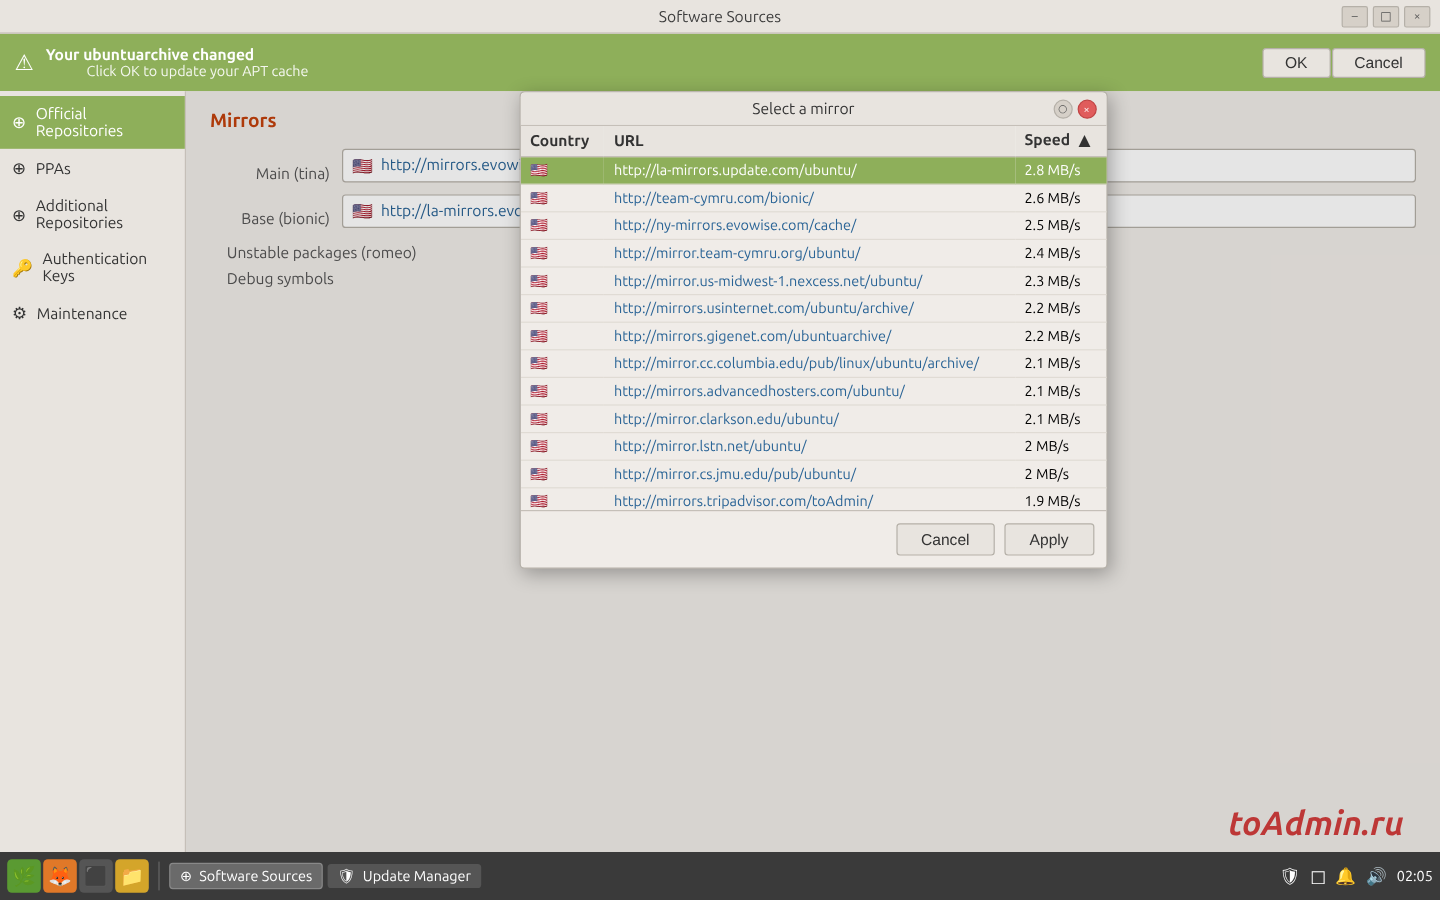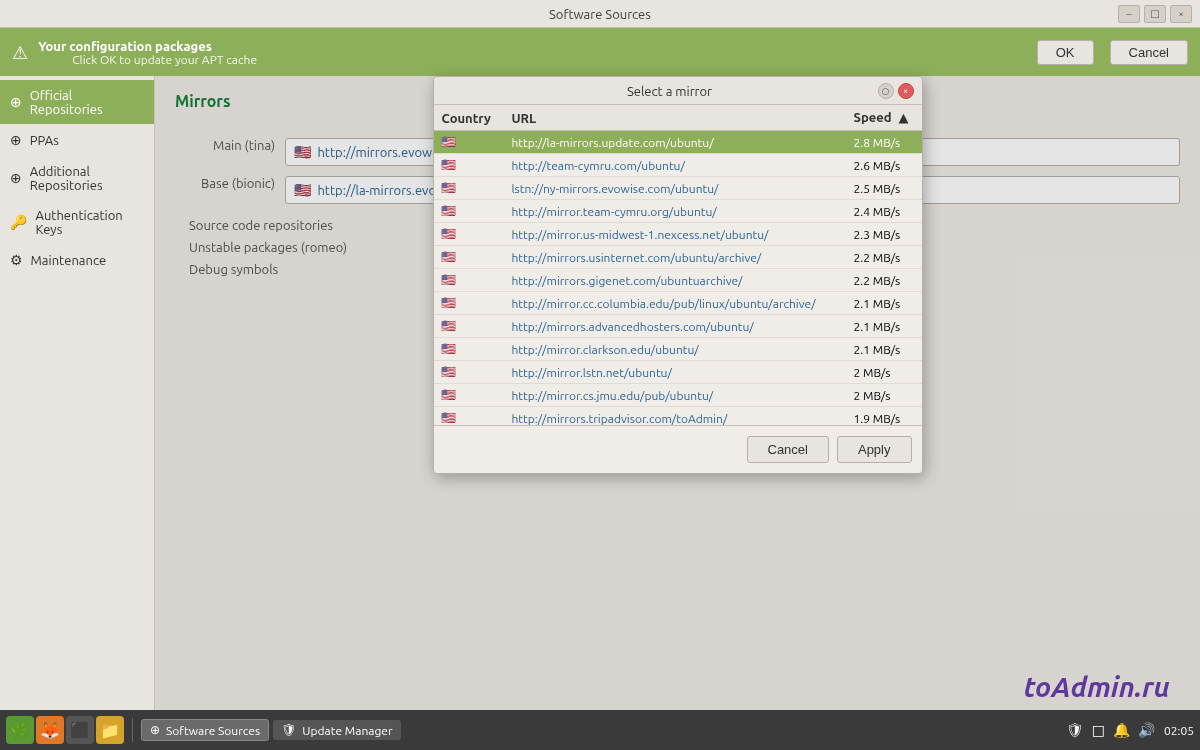--- a/index.html
+++ b/index.html
@@ -37,21 +37,21 @@
       padding: 6px 12px;
       display: flex;
       align-items: center;
       justify-content: space-between;
       min-height: 48px;
     }
     .notification-left { display: flex; align-items: center; gap: 10px; }
     .notification-icon { color: white; font-size: 18px; }
     .notification-text-main { color: white; font-weight: bold; font-size: 13px; }
     .notification-text-sub { color: rgba(255,255,255,0.9); font-size: 12px; margin-left: 34px; }
-    .notification-buttons { display: flex; gap: 16px; align-items: center; }
+    .notification-buttons { display: flex; gap: 1px; align-items: center; }
     .notif-btn {
       padding: 4px 18px;
       background: #e8e4df;
       border: 1px solid #b5b0a8;
       border-radius: 3px;
       cursor: pointer;
       font-size: 13px;
       color: #333;
     }
 
@@ -83,25 +83,25 @@
       color: white;
     }
     .sidebar-icon { font-size: 14px; flex-shrink: 0; }
 
     
     .content-area {
       flex: 1;
       padding: 16px 20px;
       position: relative;
     }
-    .content-title { font-size: 16px; font-weight: bold; color: #15803d; margin-bottom: 28px; }
+    .content-title { font-size: 16px; font-weight: bold; color: #c2410c; margin-bottom: 14px; }
 
     .mirror-row {
       display: flex;
-      align-items: flex-start;
+      align-items: flex-end;
       margin-bottom: 10px;
       gap: 10px;
     }
     .mirror-label { width: 100px; text-align: right; color: #555; font-size: 13px; }
     .mirror-input {
       flex: 1;
       height: 28px;
       border: 1px solid #b5b0a8;
       border-radius: 3px;
       background: white;
@@ -263,21 +263,21 @@
       gap: 8px;
       color: white;
       font-size: 12px;
     }
     .taskbar-right-icon { font-size: 14px; cursor: pointer; }
 
     .watermark {
       position: absolute;
       bottom: 48px;
       right: 30px;
-      color: #4c1d95;
+      color: #b91c1c;
       font-size: 28px;
       font-weight: bold;
       font-style: italic;
       opacity: 0.85;
     }
   </style>
 </head>
 <body>
 
 <div class="titlebar">
@@ -286,21 +286,21 @@
     <div class="titlebar-btn">–</div>
     <div class="titlebar-btn">□</div>
     <div class="titlebar-btn">×</div>
   </div>
 </div>
 
 <div class="notification-bar">
   <div class="notification-left">
     <span class="notification-icon">⚠</span>
     <div>
-      <div class="notification-text-main">Your configuration packages</div>
+      <div class="notification-text-main">Your ubuntuarchive changed</div>
       <div class="notification-text-sub">Click OK to update your APT cache</div>
     </div>
   </div>
   <div class="notification-buttons">
     <button class="notif-btn">OK</button>
     <button class="notif-btn">Cancel</button>
   </div>
 </div>
 
 <div class="main-container">
@@ -340,21 +340,20 @@
     </div>
 
     <div class="mirror-row">
       <span class="mirror-label">Base (bionic)</span>
       <div class="mirror-input">
         <span class="flag-icon">🇺🇸</span>
         <span>http://la-mirrors.evowise.com/ubuntu</span>
       </div>
     </div>
 
-    <div class="optional-item">Source code repositories</div>
     <div class="optional-item">Unstable packages (romeo)</div>
     <div class="optional-item">Debug symbols</div>
 
     <div class="overlay">
       <div class="dialog">
 
         <div class="dialog-titlebar">
           <div style="width:20px"></div>
           <span class="dialog-title">Select a mirror</span>
           <div class="dialog-controls">
@@ -376,26 +375,26 @@
               </tr>
             </thead>
             <tbody id="mirror-rows">
             <tr class="selected">
       <td>🇺🇸</td>
       <td>http://la-mirrors.update.com/ubuntu/</td>
       <td class="speed">2.8 MB/s</td>
     </tr>
                 <tr>
       <td>🇺🇸</td>
-      <td>http://team-cymru.com/ubuntu/</td>
+      <td>http://team-cymru.com/bionic/</td>
       <td class="speed">2.6 MB/s</td>
     </tr>
                 <tr>
       <td>🇺🇸</td>
-      <td>lstn://ny-mirrors.evowise.com/ubuntu/</td>
+      <td>http://ny-mirrors.evowise.com/cache/</td>
       <td class="speed">2.5 MB/s</td>
     </tr>
                 <tr>
       <td>🇺🇸</td>
       <td>http://mirror.team-cymru.org/ubuntu/</td>
       <td class="speed">2.4 MB/s</td>
     </tr>
                 <tr>
       <td>🇺🇸</td>
       <td>http://mirror.us-midwest-1.nexcess.net/ubuntu/</td>

